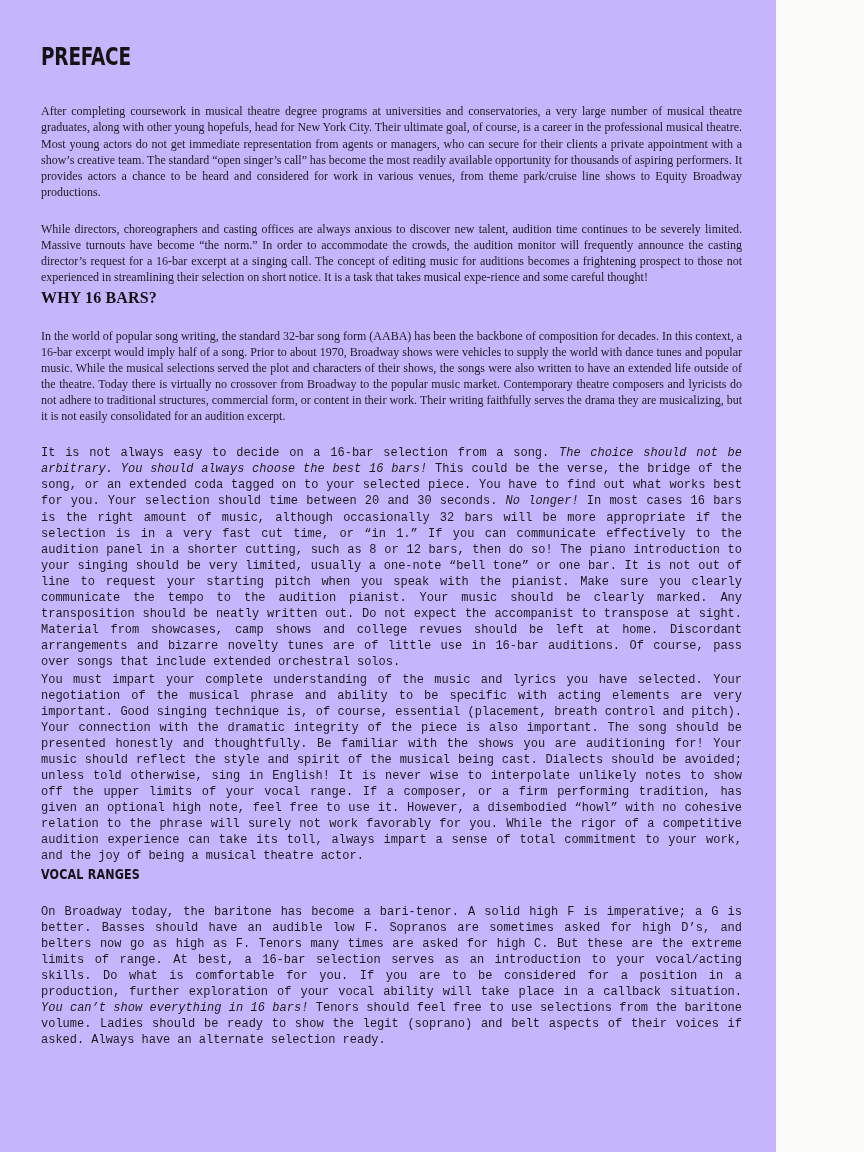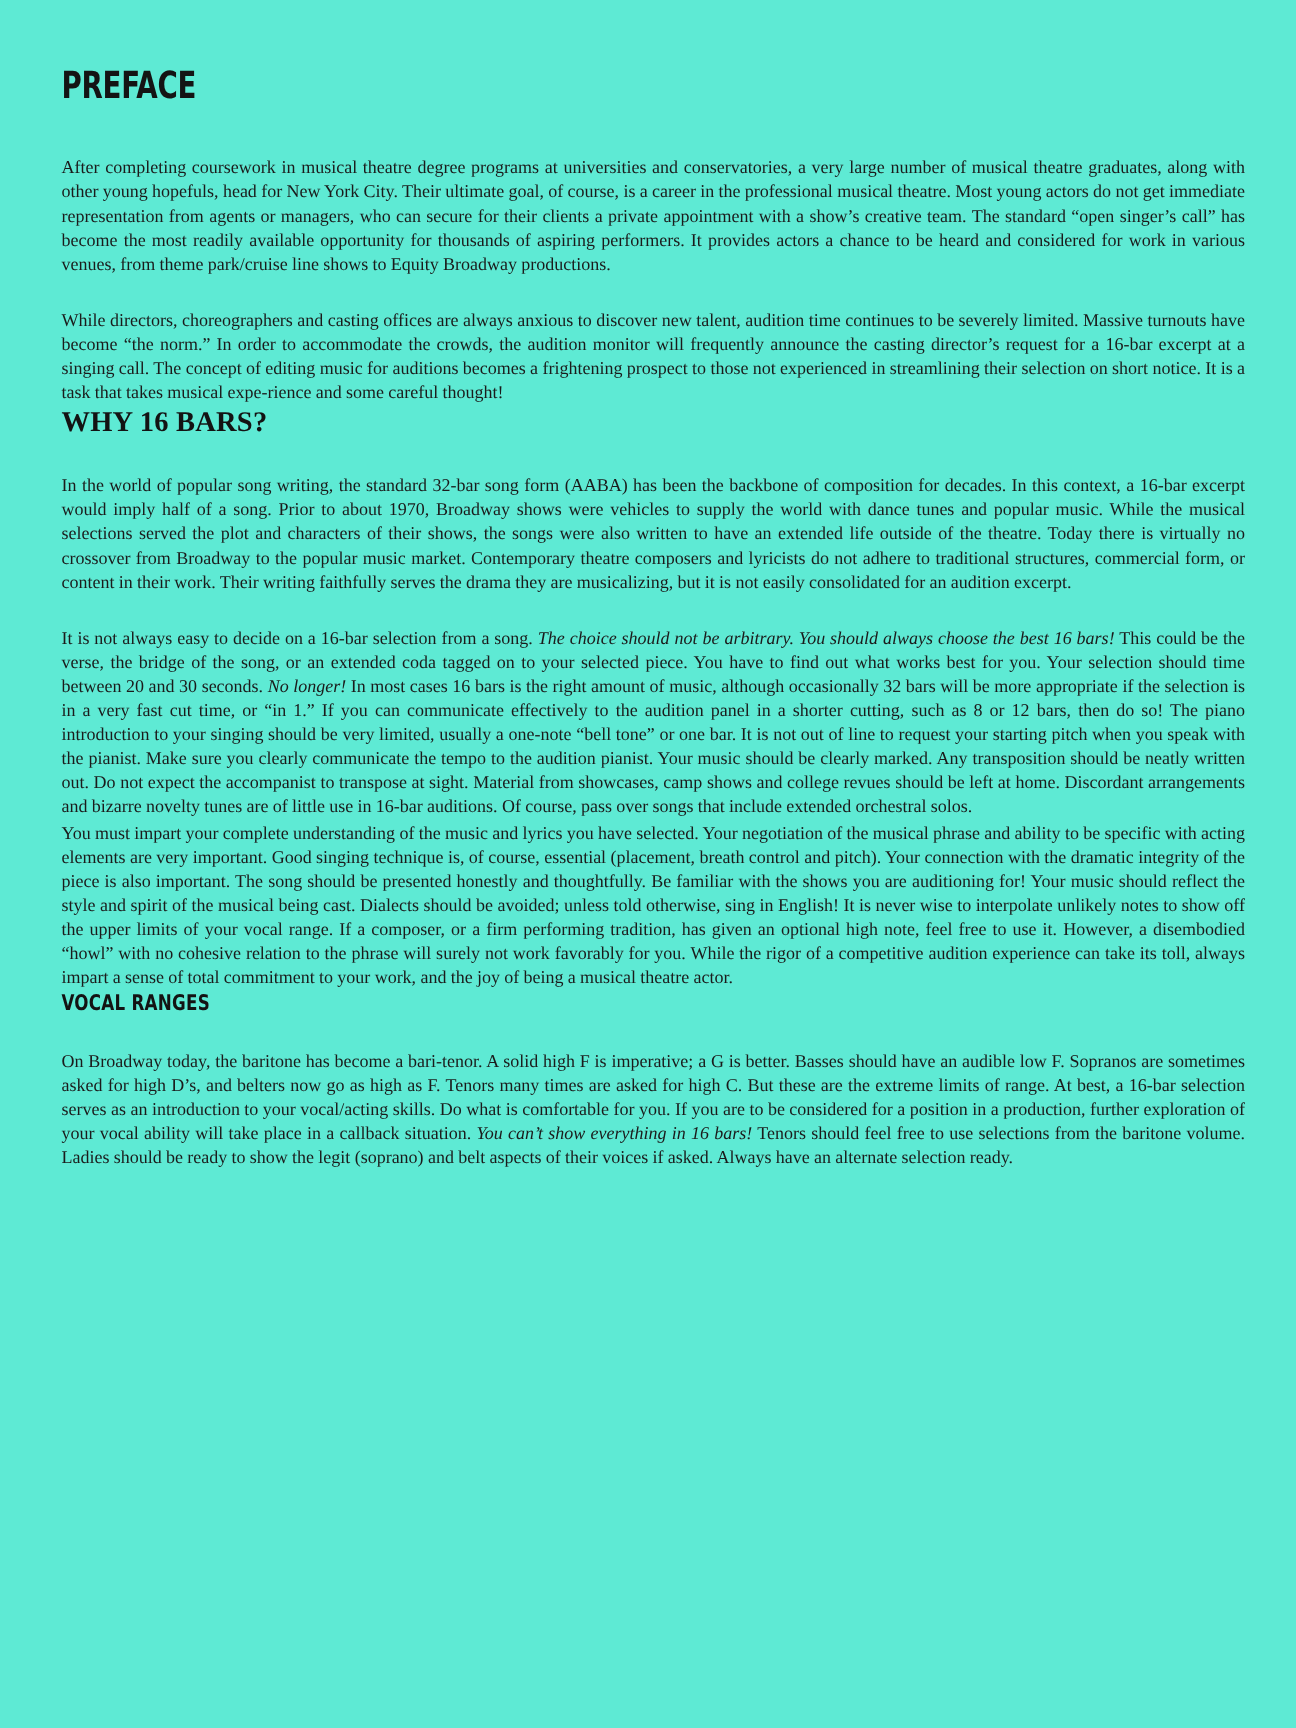--- a/index.html
+++ b/index.html
@@ -10,41 +10,41 @@
   body {
     width: 864px;
     height: 1152px;
     background: #fbfbf9;
     font-family: "Liberation Serif", "DejaVu Serif", serif;
     color: #1b1b1b;
     -webkit-font-smoothing: antialiased;
   }
   .page {
     position: relative;
-    width: 864px;
+    width: 776px;
     height: 1152px;
     box-sizing: border-box;
     padding: 44px 34px 0 41px;
-    background: #5eead4;
+    background: #c4b5fd;
   }
   .page-title {
     font-family: "DejaVu Sans Condensed", "Liberation Sans Narrow", "Liberation Sans", sans-serif;
     font-weight: 700;
     font-size: 25px;
     letter-spacing: -0.2px;
     color: #141414;
     margin: 0 0 33px 0;
     transform: scaleX(0.82);
     transform-origin: left center;
     line-height: 1.05;
   }
   .section-heading {
     font-family: "Liberation Serif", "DejaVu Serif", serif;
     font-weight: 700;
-    font-size: 19px;
+    font-size: 16px;
     letter-spacing: 0.15px;
     color: #131313;
     margin: 0 0 21px 0;
     line-height: 1.2;
   }
   .section-heading.condensed {
     font-family: "DejaVu Sans Condensed", "Liberation Sans Narrow", "Liberation Sans", sans-serif;
     font-weight: 700;
     font-size: 14.4px;
     transform: scaleX(0.86);
@@ -59,20 +59,21 @@
     text-justify: inter-word;
     word-spacing: -0.15px;
     color: #1b1b1b;
     hyphens: none;
   }
   p.body-text:last-child {
     margin-bottom: 0;
   }
   p.tight {
     line-height: 1.335;
+    font-family: Liberation Mono, monospace;
   }
   .sec {
     margin-bottom: 0;
   }
   em {
     font-style: italic;
   }
   .heading-block {
     margin-top: 2px;
   }

